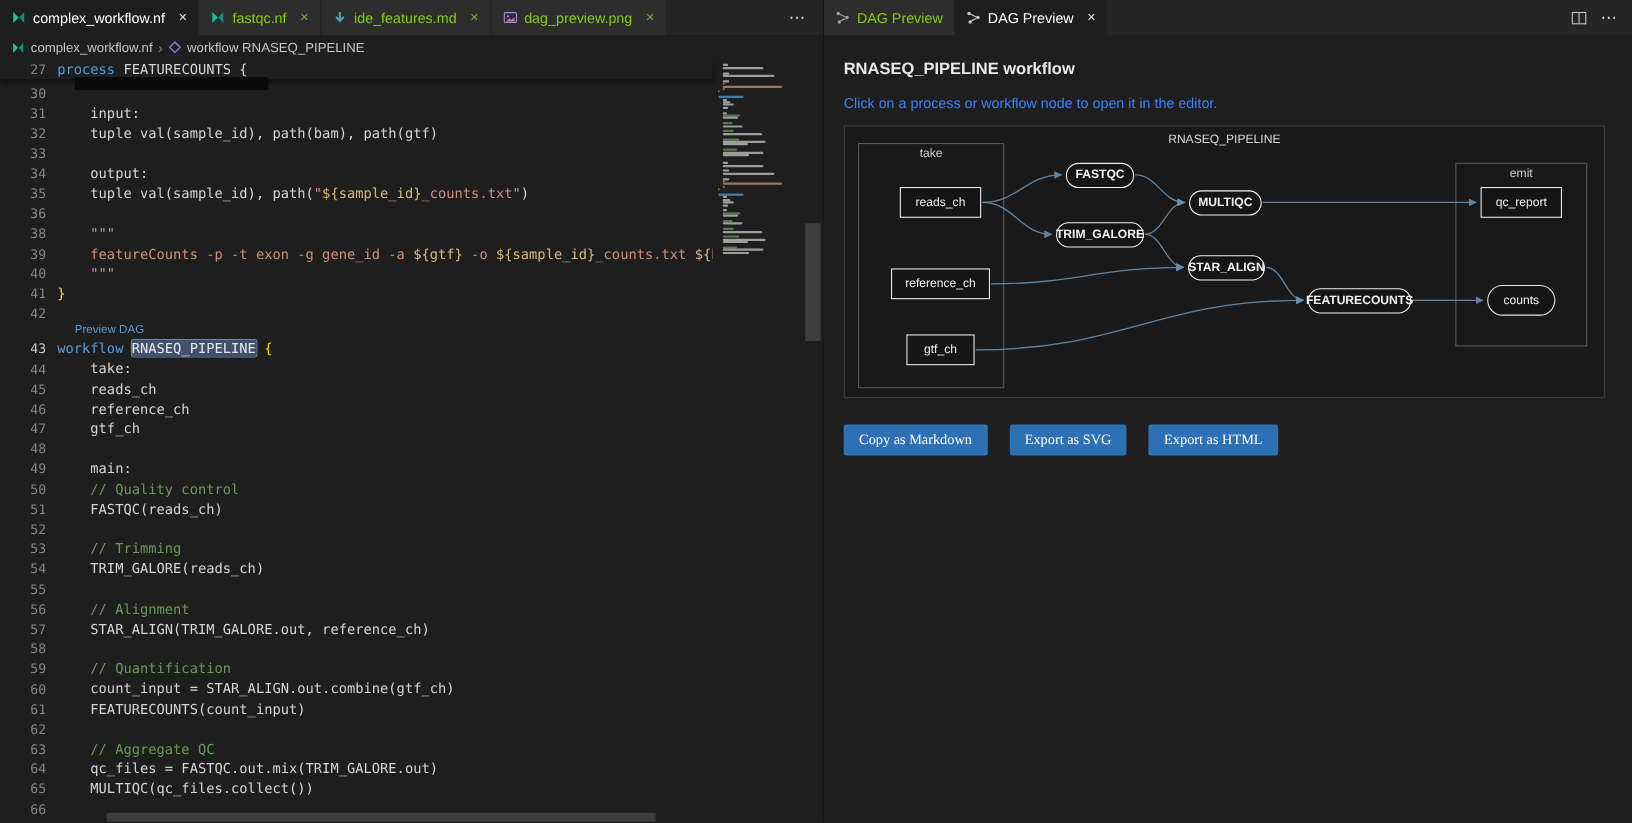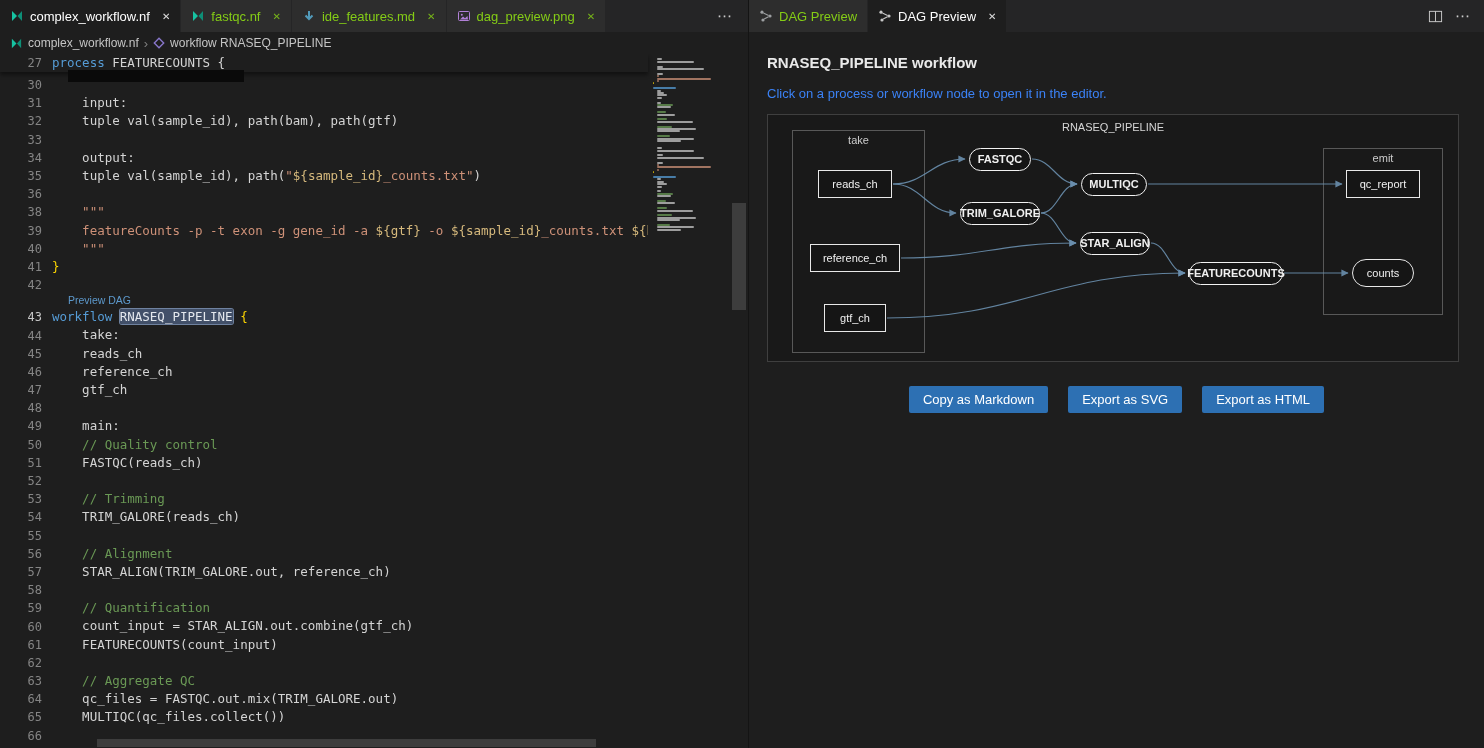--- a/index.html
+++ b/index.html
@@ -64,21 +64,21 @@
   #dag-canvas { position:absolute; inset:0; }
   .graph-label { position:absolute; top:6px; left:0; right:0; text-align:center; font-size:11px; color:#d6d6d6; }
   .cluster { position:absolute; border:1px solid #585858; }
   .cluster-label { position:absolute; top:3px; left:0; right:0; text-align:center; font-size:11px; color:#cccccc; }
   .edges { position:absolute; left:0; top:0; z-index:1; }
   .node { position:absolute; display:flex; align-items:center; justify-content:center;
           font-size:11px; color:#f0f0f0; background:#151515; cursor:pointer; z-index:2; white-space:nowrap; }
   .node.channel { border:1.5px solid #e8e8e8; }
   .node.process { border:1.5px solid #f2f2f2; border-radius:12px; font-weight:bold; }
 
-  .btn-row { margin-top:24px; display:flex; justify-content:center; gap:20px; }
+  .btn-row { margin-top:24px; display:flex; justify-content:flex-start; gap:20px;font-family:Liberation Serif, serif; }
   .btn { border:none; color:#ffffff; font-size:13px; font-family:inherit; padding:6px 14px;
          border-radius:2px; cursor:pointer; }
 </style>
 </head>
 <body>
 
 <div class="app">
 
   <div class="left-group">
     <div class="tabbar">
@@ -409,21 +409,21 @@
               <path d="M125,69 C153.35,69 159.65,98 188,98" fill="none" stroke="#6a8fae" stroke-width="1.2" opacity="0.9" marker-end="url(#arr)"></path>
               <path d="M264,44 C284.25,44 288.75,69 309,69" fill="none" stroke="#6a8fae" stroke-width="1.2" opacity="0.9" marker-end="url(#arr)"></path>
               <path d="M273,98 C289.2,98 292.8,69 309,69" fill="none" stroke="#6a8fae" stroke-width="1.2" opacity="0.9" marker-end="url(#arr)"></path>
               <path d="M273,98 C288.75,98 292.25,128 308,128" fill="none" stroke="#6a8fae" stroke-width="1.2" opacity="0.9" marker-end="url(#arr)"></path>
               <path d="M133,143 C211.75,143 229.25,128 308,128" fill="none" stroke="#6a8fae" stroke-width="1.2" opacity="0.9" marker-end="url(#arr)"></path>
               <path d="M383,128 C398.3,128 401.7,158 417,158" fill="none" stroke="#6a8fae" stroke-width="1.2" opacity="0.9" marker-end="url(#arr)"></path>
               <path d="M119,203 C253.1,203 282.9,158 417,158" fill="none" stroke="#6a8fae" stroke-width="1.2" opacity="0.9" marker-end="url(#arr)"></path>
               <path d="M380,69 C467.3,69 486.7,69 574,69" fill="none" stroke="#6a8fae" stroke-width="1.2" opacity="0.9" marker-end="url(#arr)"></path>
               <path d="M516,158 C544.8,158 551.2,158 580,158" fill="none" stroke="#6a8fae" stroke-width="1.2" opacity="0.9" marker-end="url(#arr)"></path>
             </svg>
-            <div class="cluster" style="left: 24px; top: 15px; width: 133px; height: 223px;">
+            <div class="cluster" style="left: 12px; top: 15px; width: 133px; height: 223px;">
               <div class="cluster-label">take</div>
             </div>
             <div class="cluster" style="left: 555px; top: 33px; width: 120px; height: 167px;">
               <div class="cluster-label">emit</div>
             </div>
             <div class="node channel" style="left: 50px; top: 55px; width: 74px; height: 28px;">reads_ch</div>
             <div class="node channel" style="left: 42px; top: 129px; width: 90px; height: 28px;">reference_ch</div>
             <div class="node channel" style="left: 56px; top: 189px; width: 62px; height: 28px;">gtf_ch</div>
             <div class="node process" style="left: 201px; top: 32.5px; width: 62px; height: 23px;">FASTQC</div>
             <div class="node process" style="left: 192px; top: 86.5px; width: 80px; height: 23px;">TRIM_GALORE</div>

